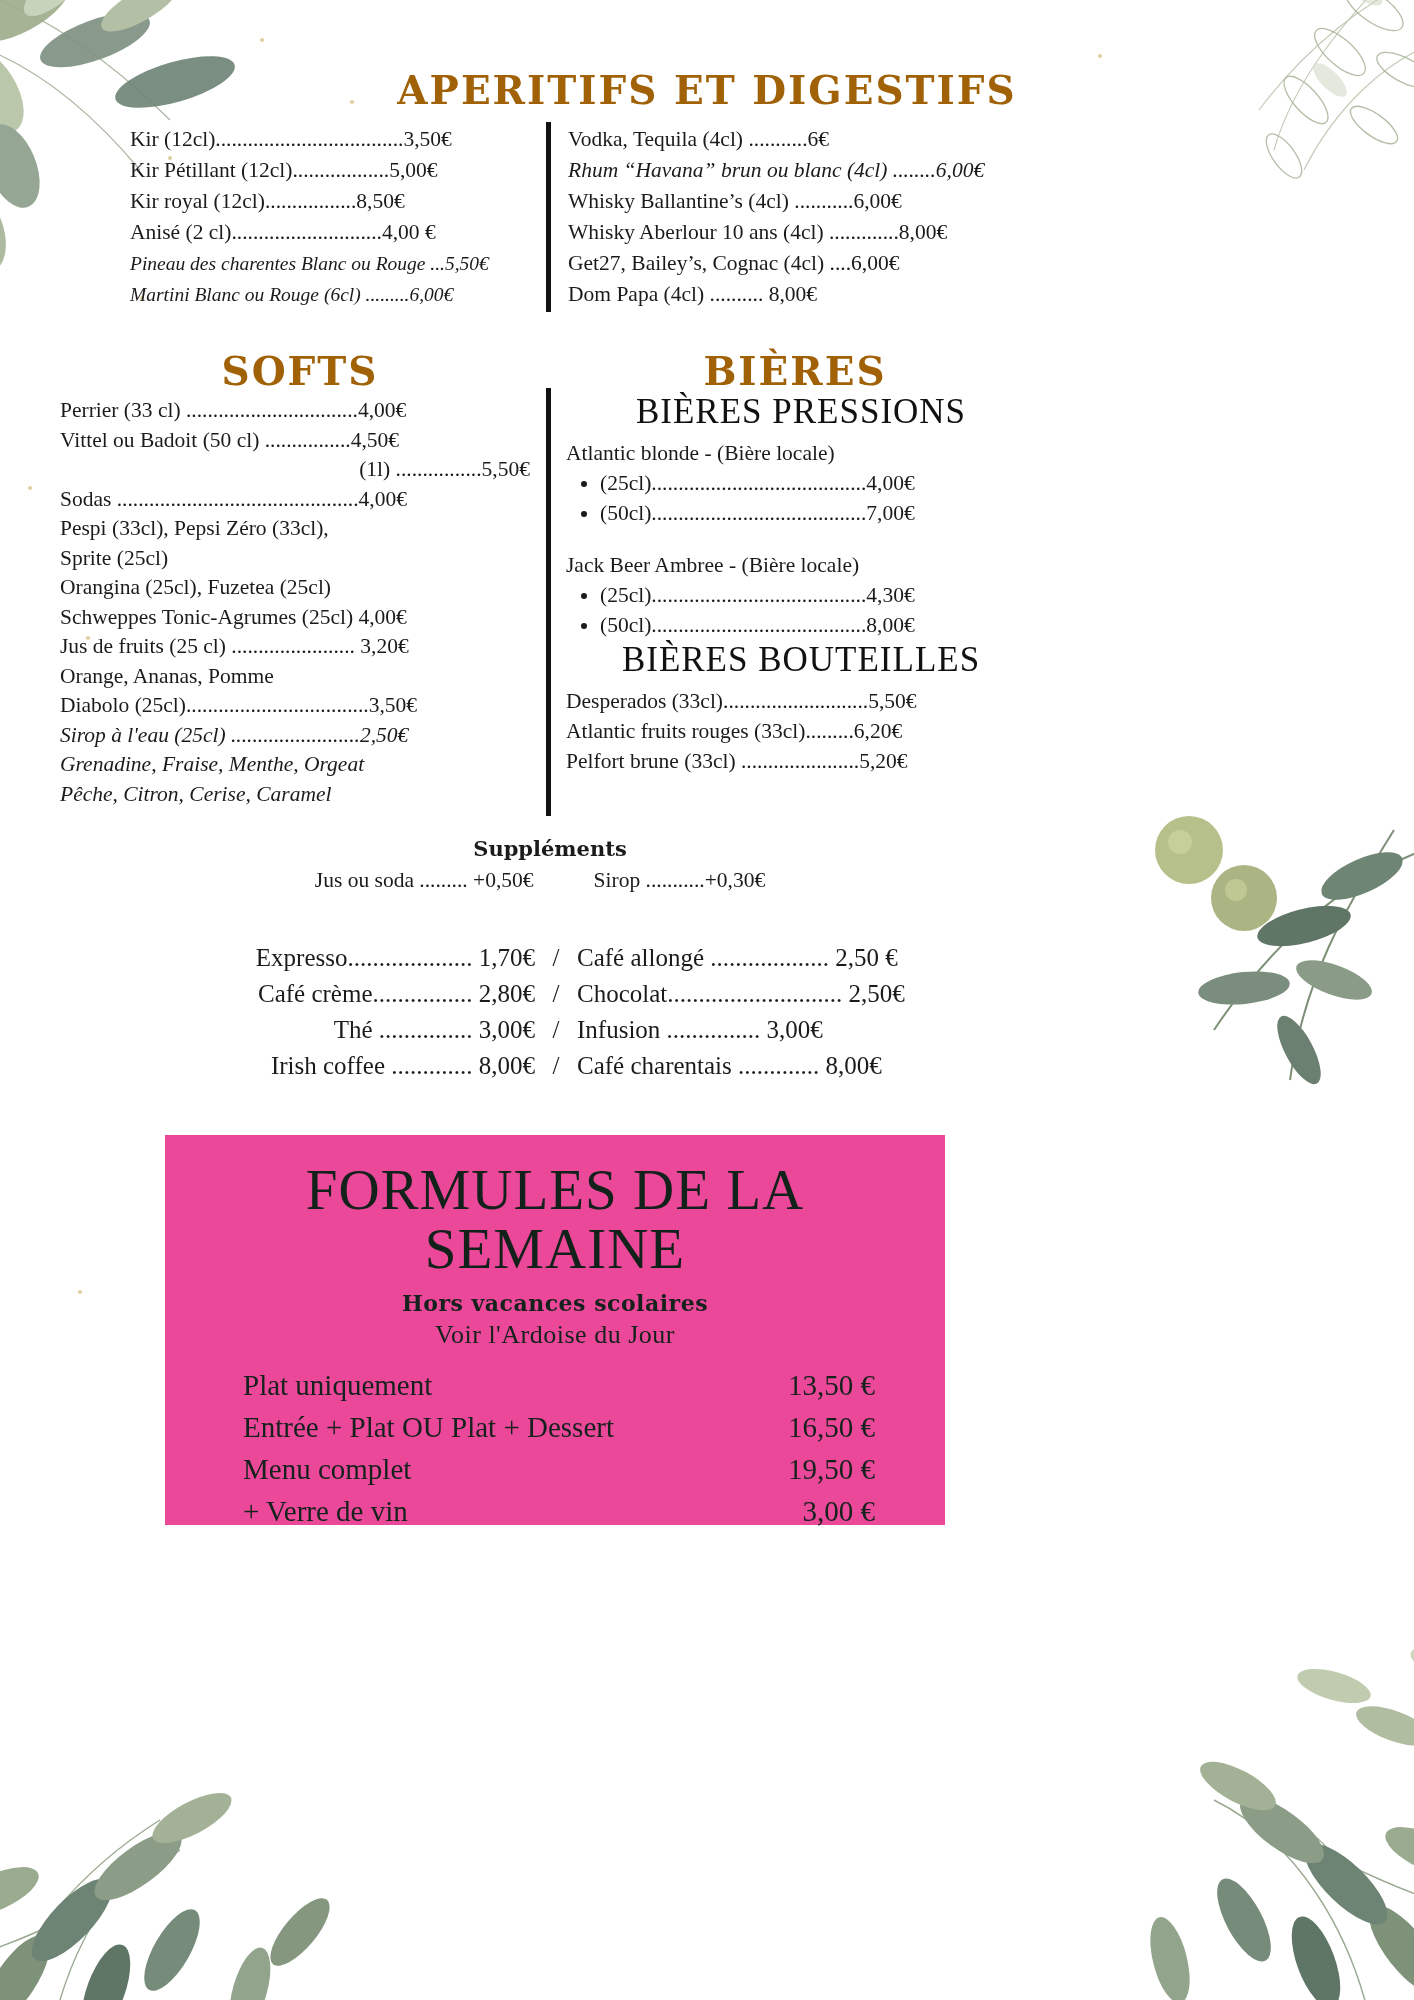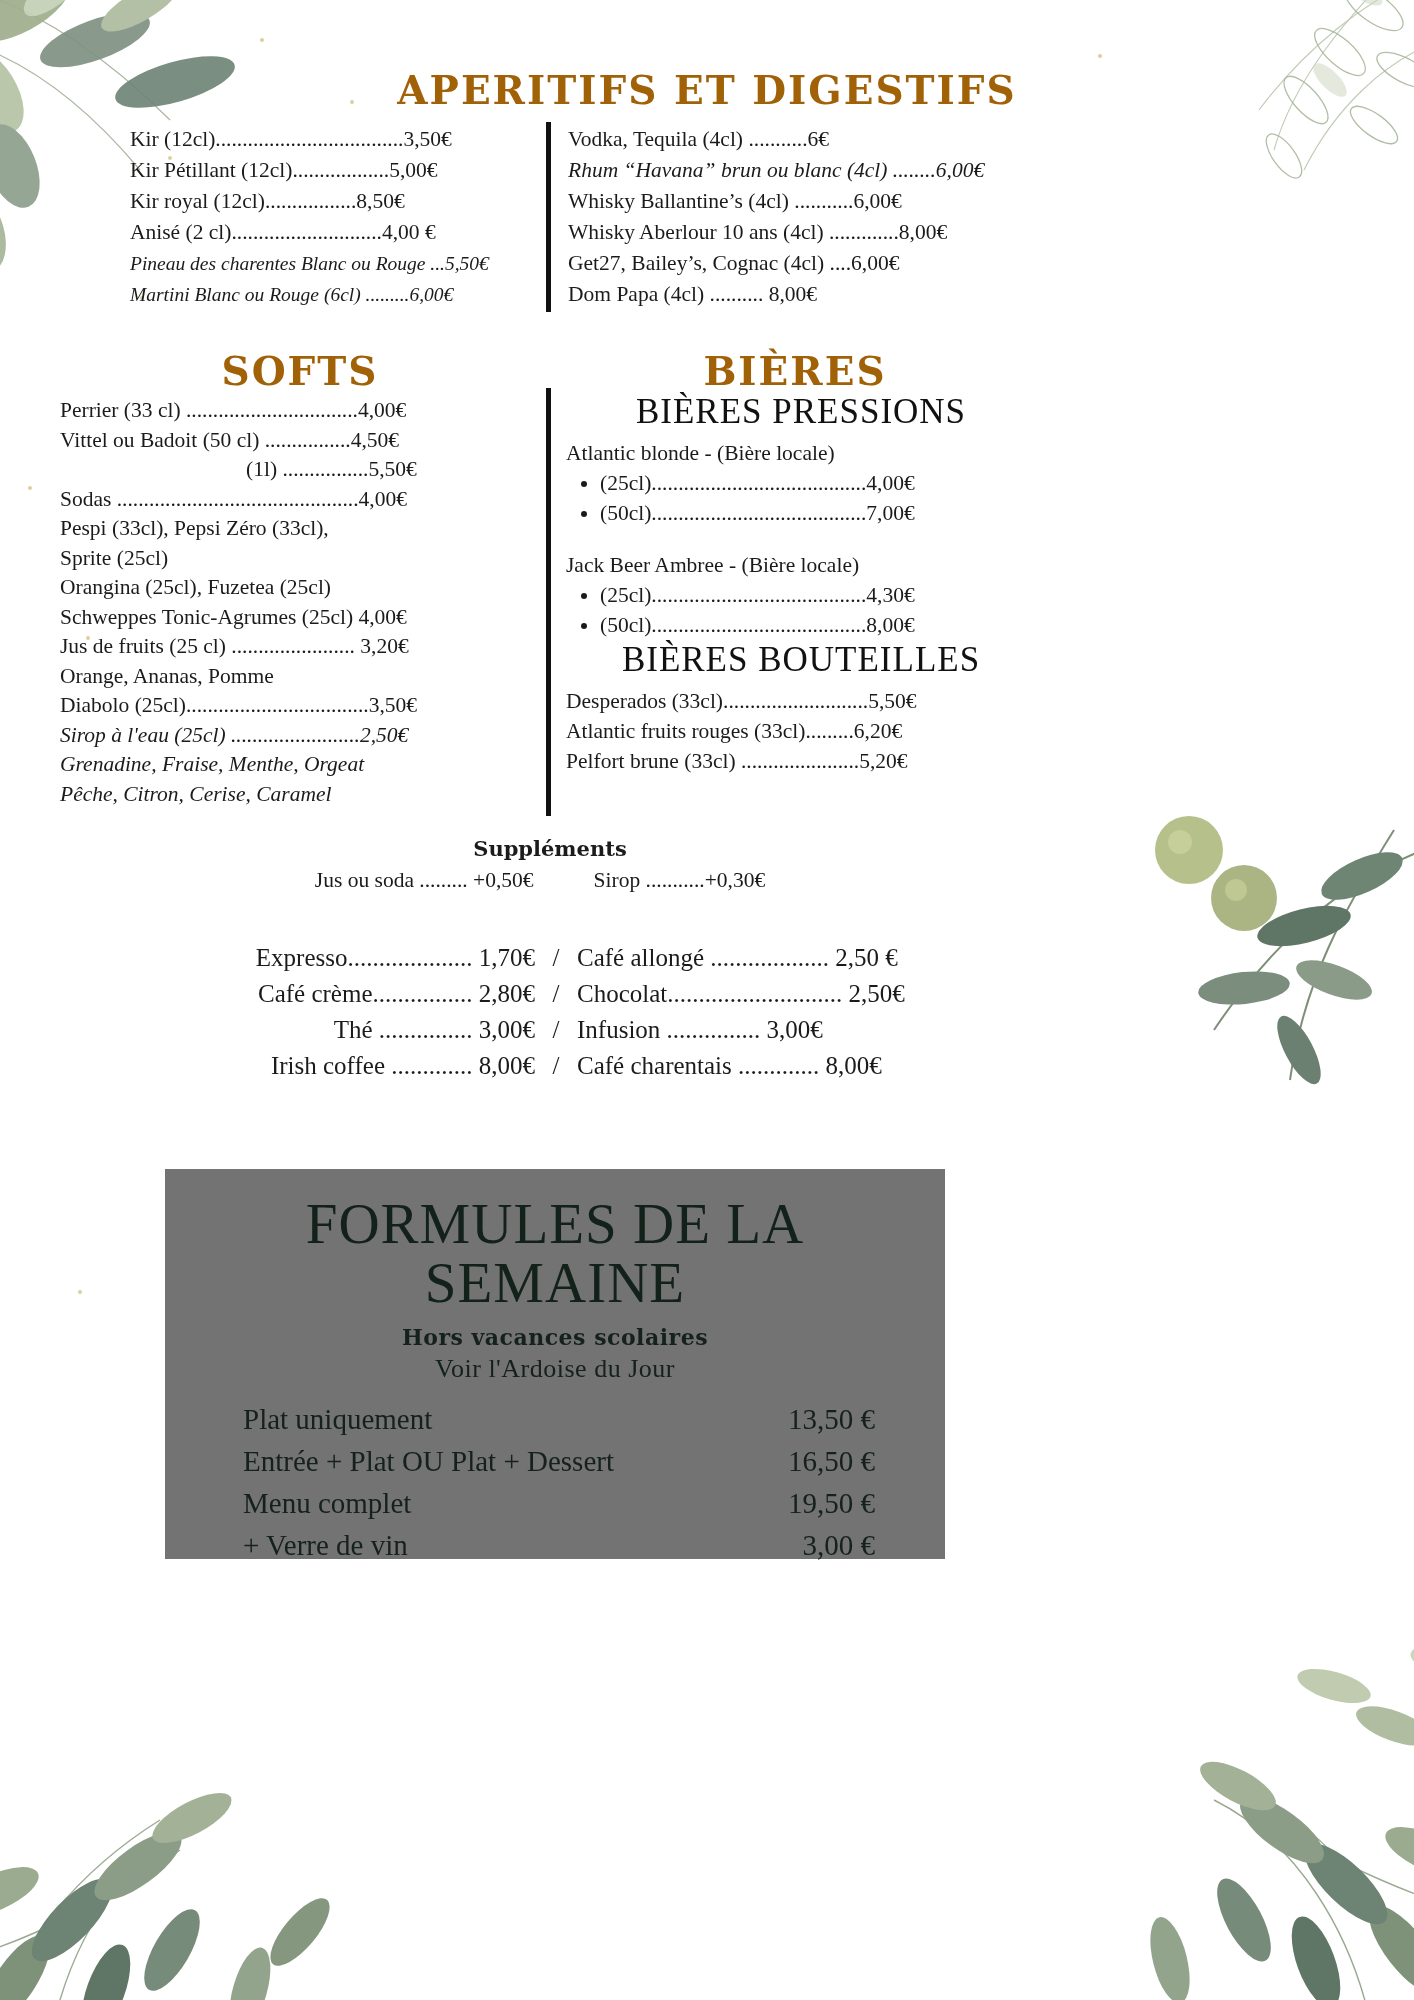--- a/index.html
+++ b/index.html
@@ -48,21 +48,21 @@
   #list-aperitifs-left  { position:absolute; left:130px; top:124px; width:420px; }
   #list-aperitifs-right { position:absolute; left:568px; top:124px; width:460px; }
 
   
   #title-softs  { position:absolute; left:60px;  top:325px; width:480px; font-size:39px; }
   #title-bieres { position:absolute; left:560px; top:325px; width:470px; font-size:39px; }
 
   
   #list-softs { position:absolute; left:60px; top:396px; width:470px; }
   #list-softs .line { line-height:29.5px; }
-  .indent-1l { display:block; text-align:left; padding-left:186px; }
+  .indent-1l { display:block; text-align:right; padding-left:186px; }
 
   
   .sub-head {
     text-align:center;
     font-size:35px;
     letter-spacing:1px;
     font-family:"Liberation Serif", serif;
     color:#111;
   }
   #bieres-wrap { position:absolute; left:566px; top:392px; width:470px; }
@@ -316,21 +316,21 @@
       <span class="coffee-sep">/</span>
       <span class="coffee-right">Infusion ............... 3,00€</span>
     </div>
     <div class="coffee-row">
       <span class="coffee-left">Irish coffee ............. 8,00€</span>
       <span class="coffee-sep">/</span>
       <span class="coffee-right">Café charentais ............. 8,00€</span>
     </div>
   </div>
 
-  <div id="formules" style="background: #737373; margin-top: 34px;">
+  <div id="formules" style="background: #ec4899;">
     <div id="formules-title">FORMULES DE LA SEMAINE</div>
     <div id="formules-sub1">Hors vacances scolaires</div>
     <div id="formules-sub2">Voir l'Ardoise du Jour</div>
 
     <div id="formules-rows">
       <div class="formula-row">
         <span class="fr-label">Plat uniquement</span>
         <span class="fr-price">13,50 €</span>
       </div>
       <div class="formula-row">

